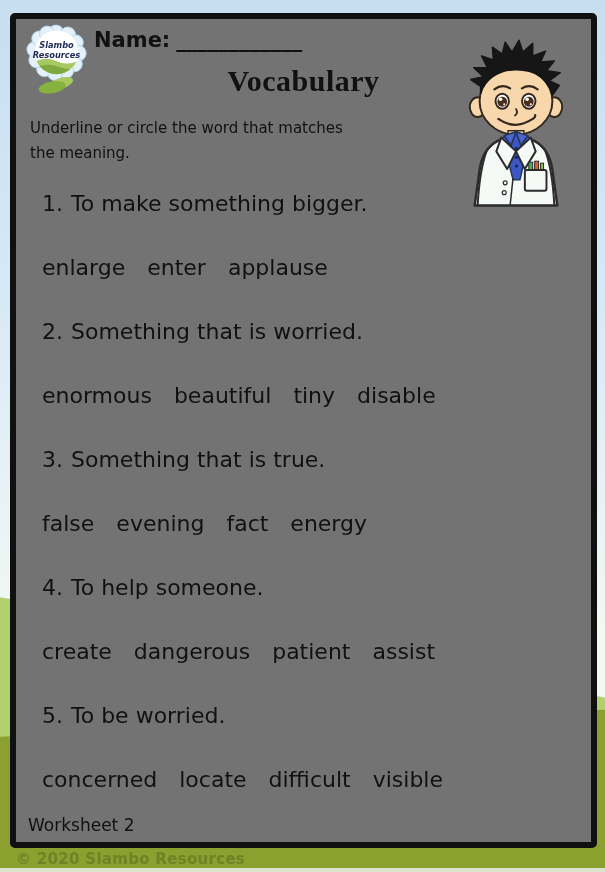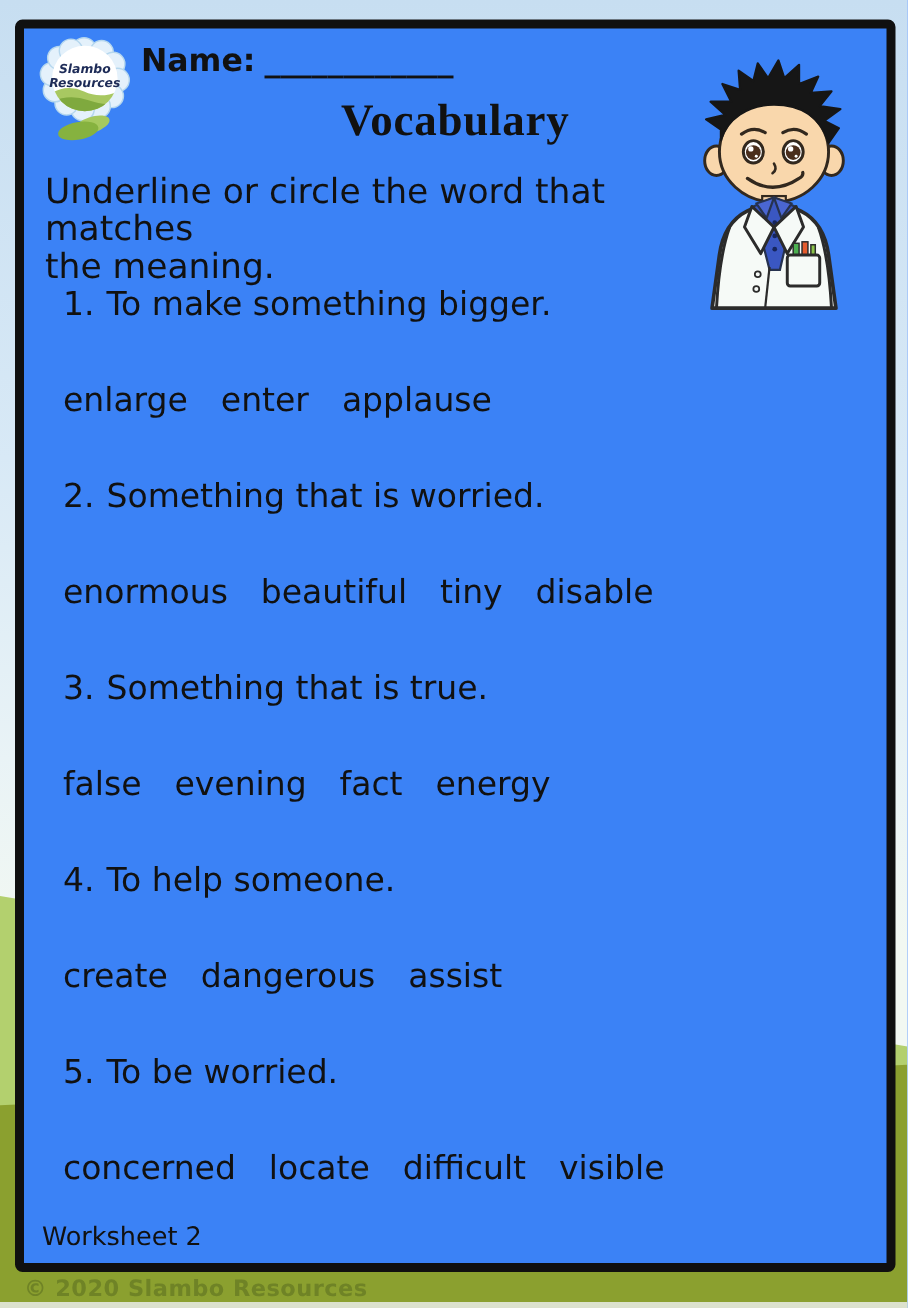--- a/index.html
+++ b/index.html
@@ -10,31 +10,31 @@
   .bg-sky{position:absolute;inset:0;
     background:linear-gradient(180deg,#c7def1 0%,#d8e9f6 35%,#e9f3f6 58%,#f2f8f2 72%);}
   .hill-light{position:absolute;inset:0;background:#b3d06e;
     clip-path:polygon(0 68.5%,100% 80%,100% 100%,0 100%);}
   .hill-dark{position:absolute;inset:0;background:#8ba02f;
     clip-path:polygon(0 84.5%,100% 81.4%,100% 100%,0 100%);}
   .bottom-strip{position:absolute;left:0;right:0;bottom:0;height:4px;background:#dce2cd;}
 
   
   .card{position:absolute;left:10px;top:13px;width:587px;height:835px;
-        box-sizing:border-box;background:#3b82f6;border:6px solid #101010;border-radius:5px;}
+        box-sizing:border-box;background:#737373;border:6px solid #101010;border-radius:5px;}
 
   .logo{position:absolute;left:8px;top:4px;width:68px;height:80px;}
 
   .name-row{position:absolute;left:78px;top:9px;font-size:21px;font-weight:bold;white-space:nowrap;}
   .name-line{font-weight:bold;letter-spacing:0;margin-left:6px;}
 
   .title{position:absolute;left:0;right:0;top:45px;text-align:center;
          font-size:30px;font-weight:bold;letter-spacing:.5px;font-family:Liberation Serif, serif;}
 
-  .instructions{position:absolute;left:14px;top:97px;font-size:23px;line-height:25px;width:440px;}
+  .instructions{position:absolute;left:14px;top:97px;font-size:15px;line-height:25px;width:440px;}
 
   .boy{position:absolute;right:16px;top:2px;width:118px;height:186px;}
 
   .questions{position:absolute;left:26px;top:171px;right:10px;}
   .q-line{display:flex;gap:8px;font-size:22px;line-height:27px;margin-bottom:37px;}
   .opts{display:flex;gap:22px;font-size:22px;line-height:28px;margin-bottom:36px;}
 
   .worksheet-label{position:absolute;left:12px;top:796px;font-size:17px;font-weight:normal;}
 
   .copyright{position:absolute;left:16px;top:850px;font-size:15px;font-weight:bold;
@@ -192,20 +192,21 @@
     </div>
 
     <div>
       <div class="q-line">
         <span>4.</span>
         <span>To help someone.</span>
       </div>
       <div class="opts">
         <span>create</span>
         <span>dangerous</span>
+        <span>patient</span>
         <span>assist</span>
       </div>
     </div>
 
     <div>
       <div class="q-line">
         <span>5.</span>
         <span>To be worried.</span>
       </div>
       <div class="opts">

